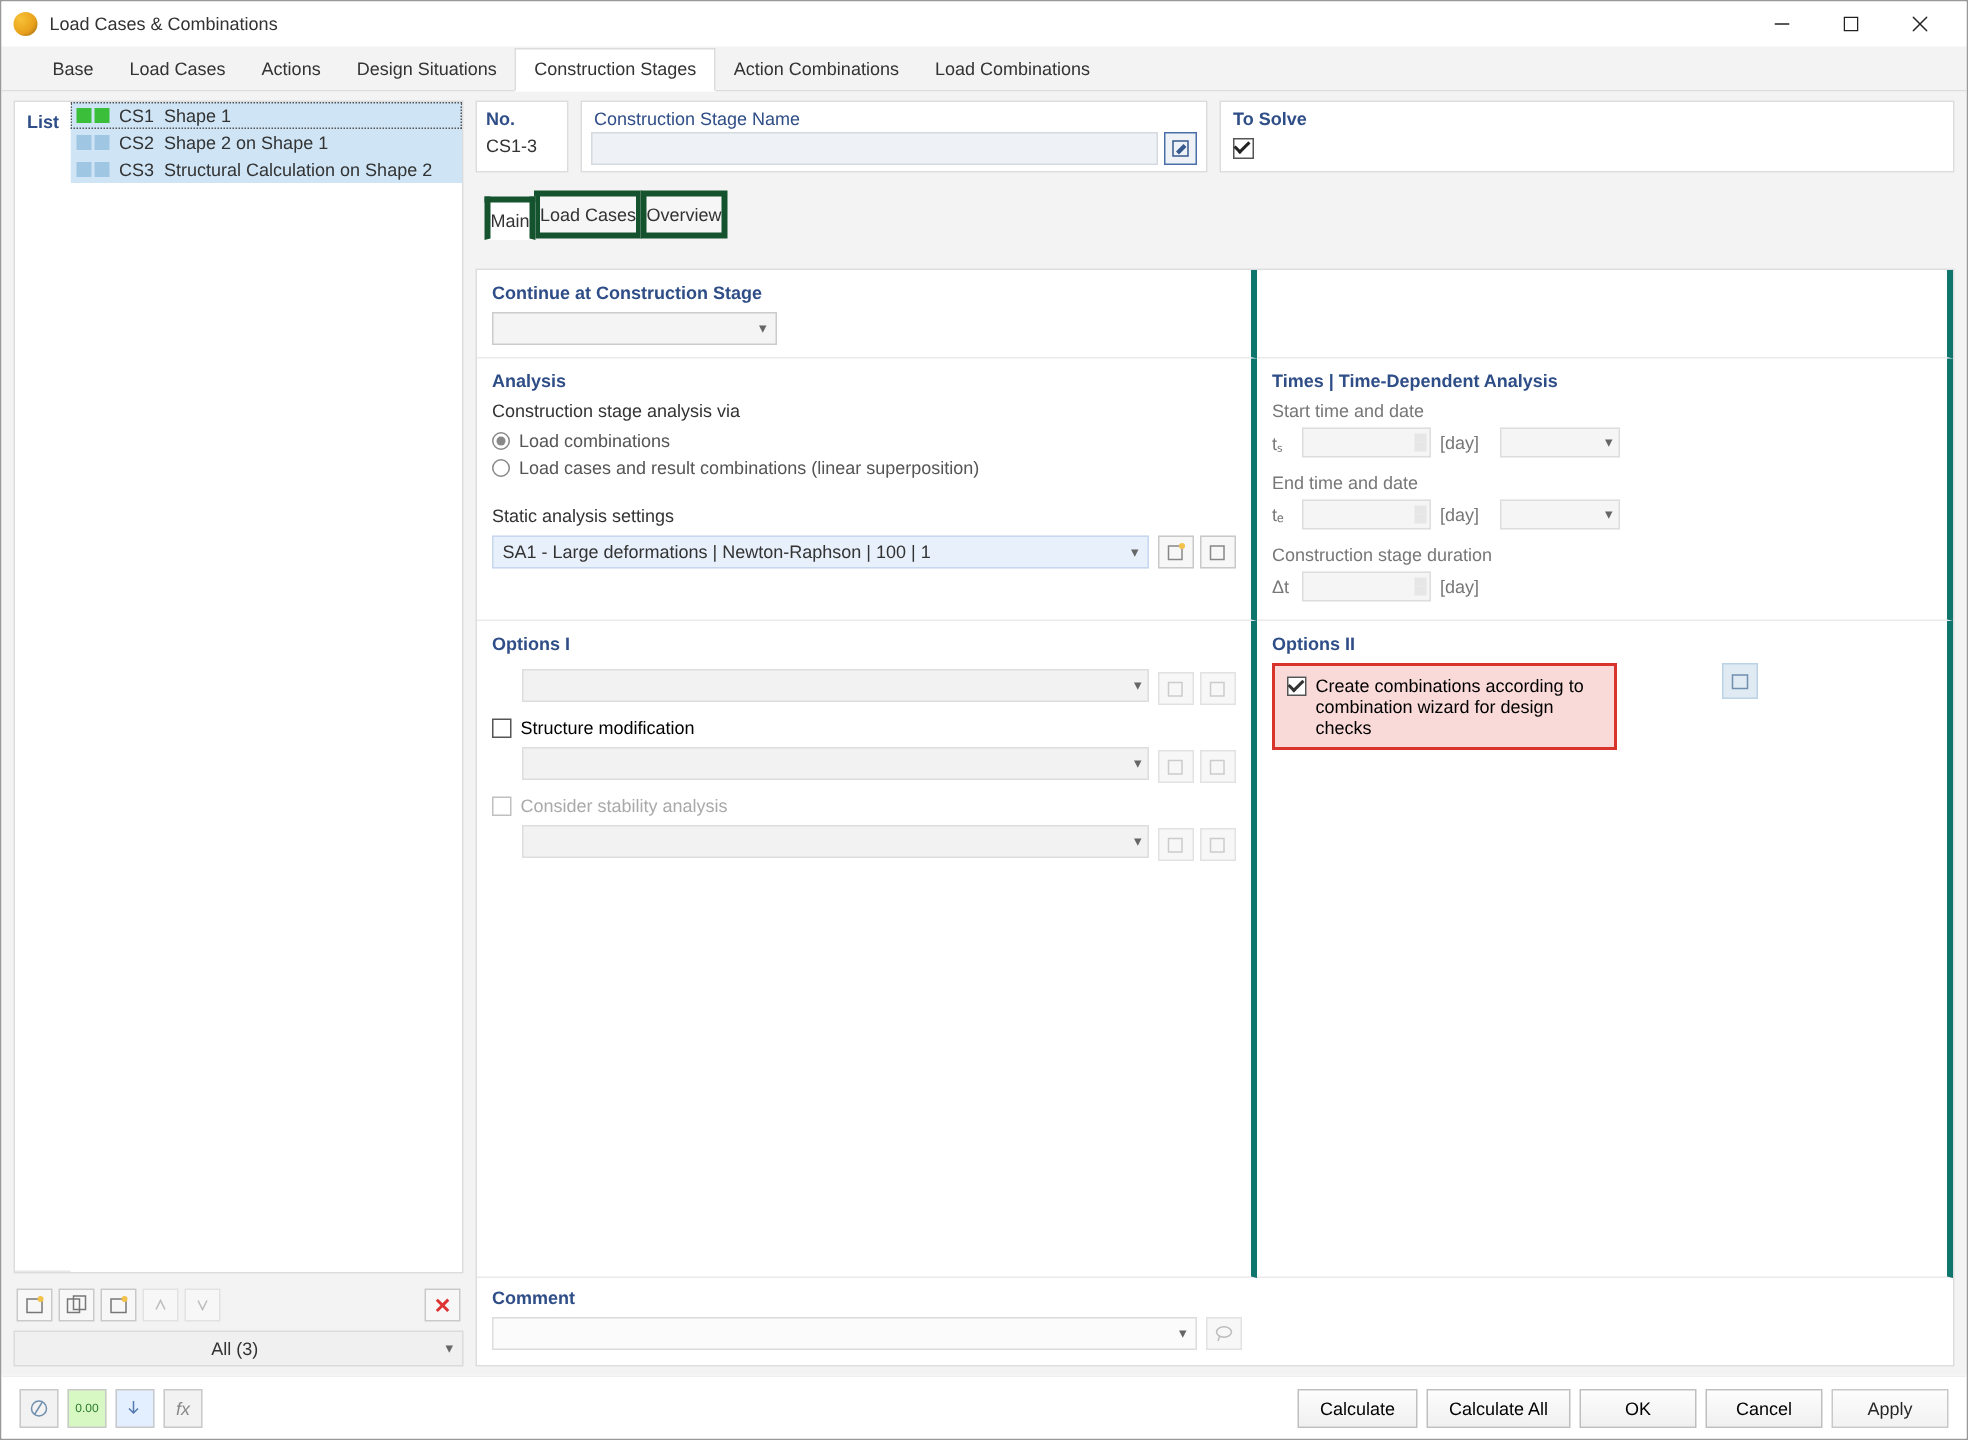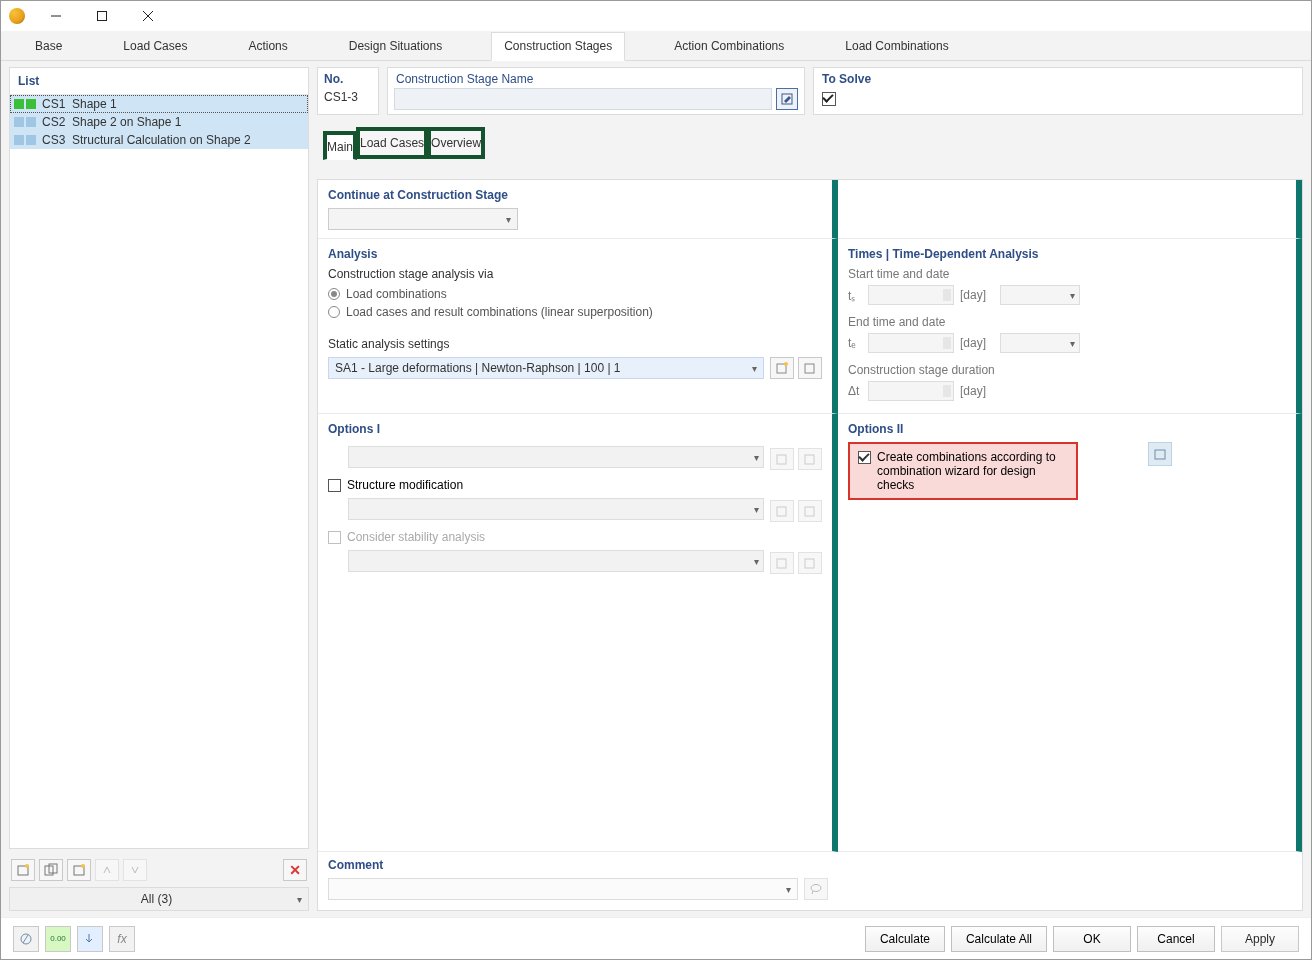--- a/index.html
+++ b/index.html
@@ -7,28 +7,28 @@
 
 .window { background: #fff; width: 1312px; height: 960px; border: 1px solid #999; display: flex; flex-direction: column; }
 
 .titlebar { height: 30px; display: flex; align-items: center; padding: 0 8px; background: #fff; }
 .titlebar .app-icon { width: 16px; height: 16px; border-radius: 50%; background: radial-gradient(circle at 30% 30%, #f7c237, #e8a01b 60%, #8a5f12); margin-right: 8px; }
 .titlebar .title { flex: 1; color: #333; font-size: 12px; }
 .win-btns { display: flex; align-items: center; gap: 0; }
 .win-btn { width: 46px; height: 30px; display: flex; align-items: center; justify-content: center; color: #222; cursor: default; }
 .win-btn svg { width: 10px; height: 10px; }
 
-.tabstrip { height: 30px; display: flex; align-items: flex-end; background: #f3f3f3; border-bottom: 1px solid #dcdcdc; padding-left: 22px; gap: 37px; }
+.tabstrip { height: 30px; display: flex; align-items: flex-end; background: #f3f3f3; border-bottom: 1px solid #dcdcdc; padding-left: 22px; }
 .tab { padding: 6px 12px 7px 12px; color: #333; cursor: default; background: transparent; position: relative; }
 .tab.active { background: #fff; border: 1px solid #dcdcdc; border-bottom: 1px solid #fff; margin-bottom: -1px; }
 
 .body { flex: 1; display: flex; background: #f3f3f3; padding: 6px 8px 6px 8px; gap: 8px; min-height: 0; }
 
 .left-col { width: 300px; display: flex; flex-direction: column; gap: 6px; }
-.list-panel { background: #fff; border: 1px solid #dcdcdc; flex: 1; display: flex; flex-direction: column; }
+.list-panel { background: #fff; border: 1px solid #dcdcdc; flex: 1; display: flex; flex-direction: row; }
 .panel-head { color: #2f4e87; font-weight: 600; padding: 6px 8px; border-bottom: 1px solid #e8e8e8; }
 .list-body { flex: 1; overflow: auto; }
 .list-row { display: flex; align-items: center; height: 18px; padding: 0 4px; gap: 6px; cursor: default; }
 .list-row.sel-primary { background: #cfe5f6; outline: 1px dotted #555; outline-offset: -1px; }
 .list-row.sel-all { background: #cfe5f6; }
 .marker { width: 10px; height: 10px; background: #3bbf3b; }
 .marker.alt { background: #9fc6e3; }
 .marker-pair { display: flex; gap: 2px; }
 .row-id { width: 24px; color: #333; }
 .row-name { flex: 1; color: #333; white-space: nowrap; overflow: hidden; text-overflow: ellipsis; }
@@ -58,21 +58,21 @@
 .solvebox { width: 490px; background: #fff; border: 1px solid #dcdcdc; display: flex; flex-direction: column; }
 .solvebox .lbl { color: #2f4e87; font-weight: 600; padding: 4px 8px 0 8px; }
 .check { width: 14px; height: 14px; border: 1px solid #555; margin: 6px 8px; position: relative; background: #fff; }
 .check.checked::after { content: ""; position: absolute; left: 2px; top: -1px; width: 4px; height: 8px; border: solid #222; border-width: 0 2px 2px 0; transform: rotate(45deg); }
 
 .inner-tabs { display: flex; align-items: flex-end; height: 24px; padding-left: 6px; }
 .inner-tab { padding: 5px 0; color: #333; background: #f6f6f6; border: 4px solid #14532d; margin-right: -1px; cursor: default; }
 .inner-tab.active { background: #fff; border-bottom: 1px solid #fff; position: relative; top: 1px; }
 
 .main-grid { flex: 1; background: #fff; border: 1px solid #dcdcdc; display: grid; grid-template-columns: 520px 1fr; grid-template-rows: auto auto 1fr auto; min-height: 0; }
-.cell { border-right: 6px solid #0f766e; border-bottom: 1px solid #eaeaea; padding: 8px 10px; }
+.cell { border-right: 4px solid #0f766e; border-bottom: 1px solid #eaeaea; padding: 8px 10px; }
 .cell:last-child { border-right: none; }
 .section-title { color: #2f4e87; font-weight: 600; margin-bottom: 6px; }
 
 .combo-sel { width: 190px; height: 22px; border: 1px solid #ccc; background: #f4f4f4; display: flex; align-items: center; justify-content: flex-end; padding: 0 6px; }
 .combo-wide { width: 440px; height: 22px; border: 1px solid #c7d7ee; background: #e8f0fb; display: flex; align-items: center; padding: 0 6px; color: #333; }
 .combo-wide .txt { flex: 1; }
 .side-icons { display: inline-flex; gap: 4px; margin-left: 6px; vertical-align: middle; }
 
 .radio-row { display: flex; align-items: center; gap: 6px; margin: 4px 0; color: #555; }
 .radio { width: 12px; height: 12px; border: 1px solid #888; border-radius: 50%; position: relative; }
@@ -110,20 +110,21 @@
 .foot-icon.green { background: #d7f7c3; }
 .foot-icon.blue { background: #e3eefe; }
 </style>
 </head>
 <body>
 
 <div class="window">
 
   <div class="titlebar">
     <div class="app-icon"></div>
+    <div class="title">Load Cases &amp; Combinations</div>
     <div class="win-btns">
       <div class="win-btn">
         <svg viewBox="0 0 10 10">
             <line x1="0" y1="5" x2="10" y2="5" stroke="#222" stroke-width="1"></line>
           </svg>
       </div>
       <div class="win-btn">
         <svg viewBox="0 0 10 10">
             <rect x="0.5" y="0.5" width="9" height="9" fill="none" stroke="#222" stroke-width="1"></rect>
           </svg>

